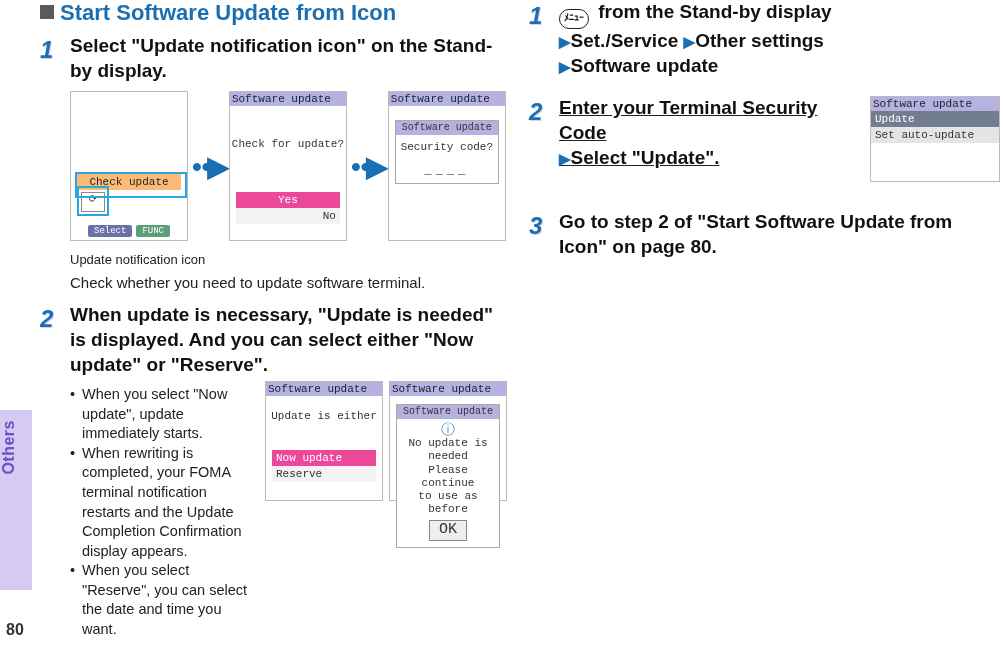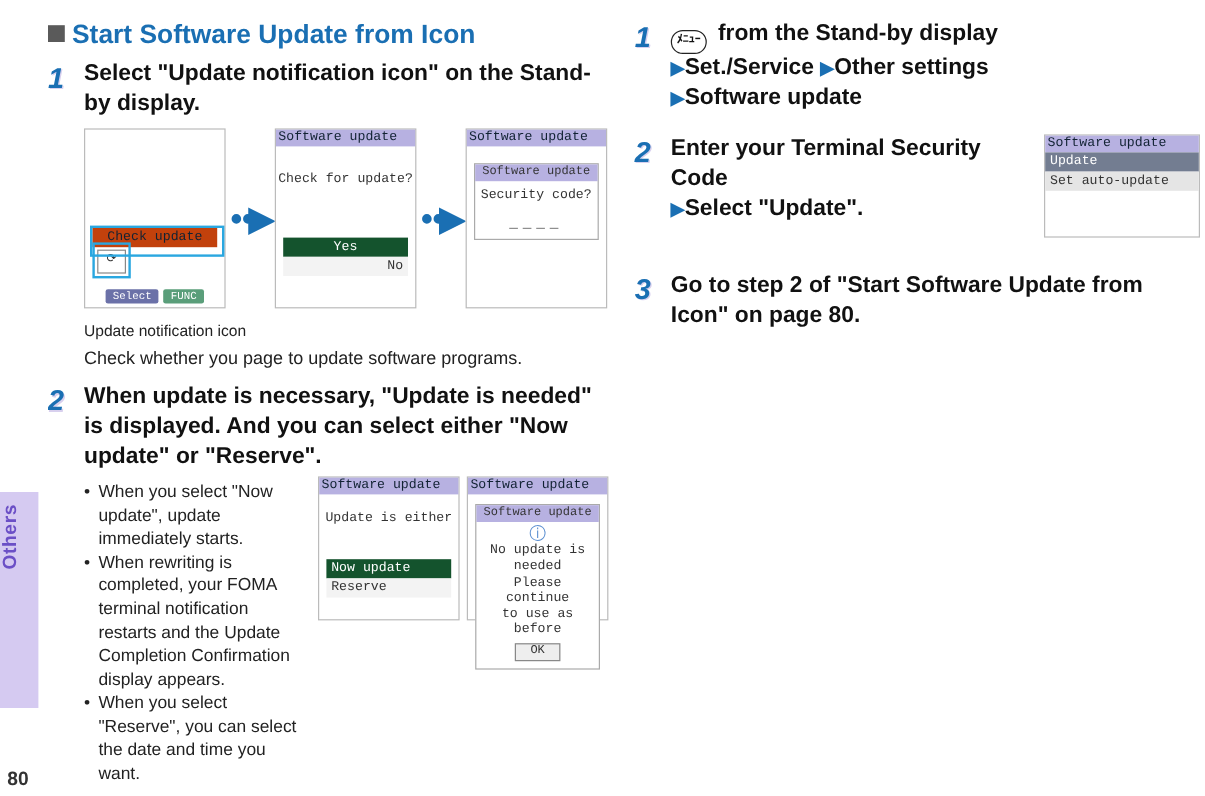--- a/index.html
+++ b/index.html
@@ -42,37 +42,37 @@
     font-weight: bold;
     font-size: 16px;
     writing-mode: vertical-rl;
     transform: rotate(180deg);
     text-align: center;
     letter-spacing: 0.5px;
   }
   .page-num {
     position: absolute;
     left: 6px;
-    bottom: 4px;
+    bottom: 24px;
     font-size: 16px;
     font-weight: bold;
     color: #333;
   }
 
   
   .cols {
     flex: 1;
     display: flex;
     flex-direction: row;
     gap: 18px;
     padding-right: 4px;
   }
   .col {
     flex: 1;
-    padding-top: 16px;
+    padding-top: 0;
   }
 
   h2.section {
     margin: 0 0 8px 0;
     padding: 0;
     font-size: 22px;
     font-weight: bold;
     color: #1a6fb3;
     font-family: Arial, Helvetica, sans-serif;
   }
@@ -166,21 +166,21 @@
   .inner-box {
     border: 1px solid #aaa;
     margin: 8px 6px;
     padding: 6px 4px;
     text-align: center;
     font-size: 11px;
     line-height: 1.2;
     background: #fff;
   }
   .menu-item {
-    background: #14532d;
+    background: #ec4899;
     color: #fff;
     font-size: 11px;
     padding: 2px 4px;
     margin: 4px 6px 0 6px;
   }
   .menu-item.light {
     background: #f3f3f3;
     color: #333;
   }
   .blanks {
@@ -188,21 +188,21 @@
     font-size: 12px;
     letter-spacing: 4px;
     margin-top: 8px;
   }
   .ok-btn {
     display: block;
     width: 36px;
     margin: 4px auto 0 auto;
     border: 1px solid #888;
     text-align: center;
-    font-size: 10px;
+    font-size: 15px;
     padding: 0 0 1px 0;
     background: #eee;
   }
   .sel-btn {
     display: inline-block;
     font-size: 9px;
     background: #6b71a8;
     color: #fff;
     padding: 1px 6px;
     border-radius: 2px;
@@ -277,55 +277,55 @@
 
       <div class="step">
         <div class="step-num">1</div>
         <div class="step-body">
           <div class="step-title">Select "Update notification icon" on the Stand-by display.</div>
 
           <div class="shot-row icon-callout-box" style="margin-top:8px;">
 
             <div class="phone ph-lg" style="position:relative;">
               <div style="height:78px;"></div>
-              <div class="menu-item" style="background:#c2410c;color:#123;text-align:center;">Check update</div>
+              <div class="menu-item" style="background:#fdba74;color:#123;text-align:center;">Check update</div>
               <div style="height:6px;"></div>
               <div style="position:absolute;left:10px;bottom:28px;width:22px;height:18px;background:#fff;border:1px solid #888;font-size:10px;text-align:center;">⟳</div>
               <div class="ph-foot">
                 <span class="sel-btn">Select</span><span class="sel-btn">FUNC</span>
               </div>
 
               <div class="callout-rect" style="left:4px;top:80px;width:108px;height:22px;"></div>
               <div class="callout-rect" style="left:6px;bottom:24px;width:28px;height:26px;"></div>
             </div>
 
             <div class="flow-arrow">• •▶</div>
 
             <div class="phone ph-lg">
               <div class="titlebar">Software update</div>
-              <div style="text-align:center;font-size:11px;margin-top:22px;">Check for update?</div>
+              <div style="text-align:center;font-size:11px;margin-top:32px;">Check for update?</div>
               <div style="height:38px;"></div>
               <div class="menu-item" style="text-align:center;">Yes</div>
               <div class="menu-item light" style="text-align:right;margin-top:0;">No</div>
             </div>
 
             <div class="flow-arrow">• •▶</div>
 
             <div class="phone ph-lg">
               <div class="titlebar">Software update</div>
               <div class="inner-box" style="margin-top:14px;">
                 <div style="background:#b7b1e1;font-size:10px;margin:-6px -4px 6px -4px;padding:1px 2px;">Software update</div>
                 <div>Security code?</div>
                 <div class="blanks">____</div>
               </div>
             </div>
           </div>
 
           <div class="sub-caption" style="margin-top:10px;">Update notification icon</div>
-          <div class="sub-caption" style="font-size:15px;">Check whether you page to update software programs.</div>
+          <div class="sub-caption" style="font-size:15px;">Check whether you need to update software terminal.</div>
         </div>
       </div>
 
       <div class="step">
         <div class="step-num">2</div>
         <div class="step-body">
           <div class="step-title">When update is necessary, "Update is needed" is displayed. And you can select either "Now update" or "Reserve".</div>
 
           <div style="display:flex;gap:8px;margin-top:4px;">
 
@@ -380,21 +380,21 @@
             <span class="play">▶</span><span>Set./Service</span>
             <span class="play">▶</span><span>Other settings</span><br>
             <span class="play">▶</span><span>Software update</span>
           </div>
         </div>
       </div>
 
       <div class="step" style="margin-top:18px;">
         <div class="step-num">2</div>
         <div class="step-body" style="display:flex;gap:14px;">
-          <div style="flex:1;">
+          <div style="flex:1;text-decoration:underline;">
             <div class="step-title">Enter your Terminal Security Code</div>
             <div class="step-title">
               <span class="play">▶</span><span>Select "Update".</span>
             </div>
           </div>
           <div class="phone ph-tiny" style="flex:0 0 128px;">
             <div class="titlebar">Software update</div>
             <div class="small-phone-line">Update</div>
             <div class="small-phone-line plain">Set auto-update</div>
           </div>

